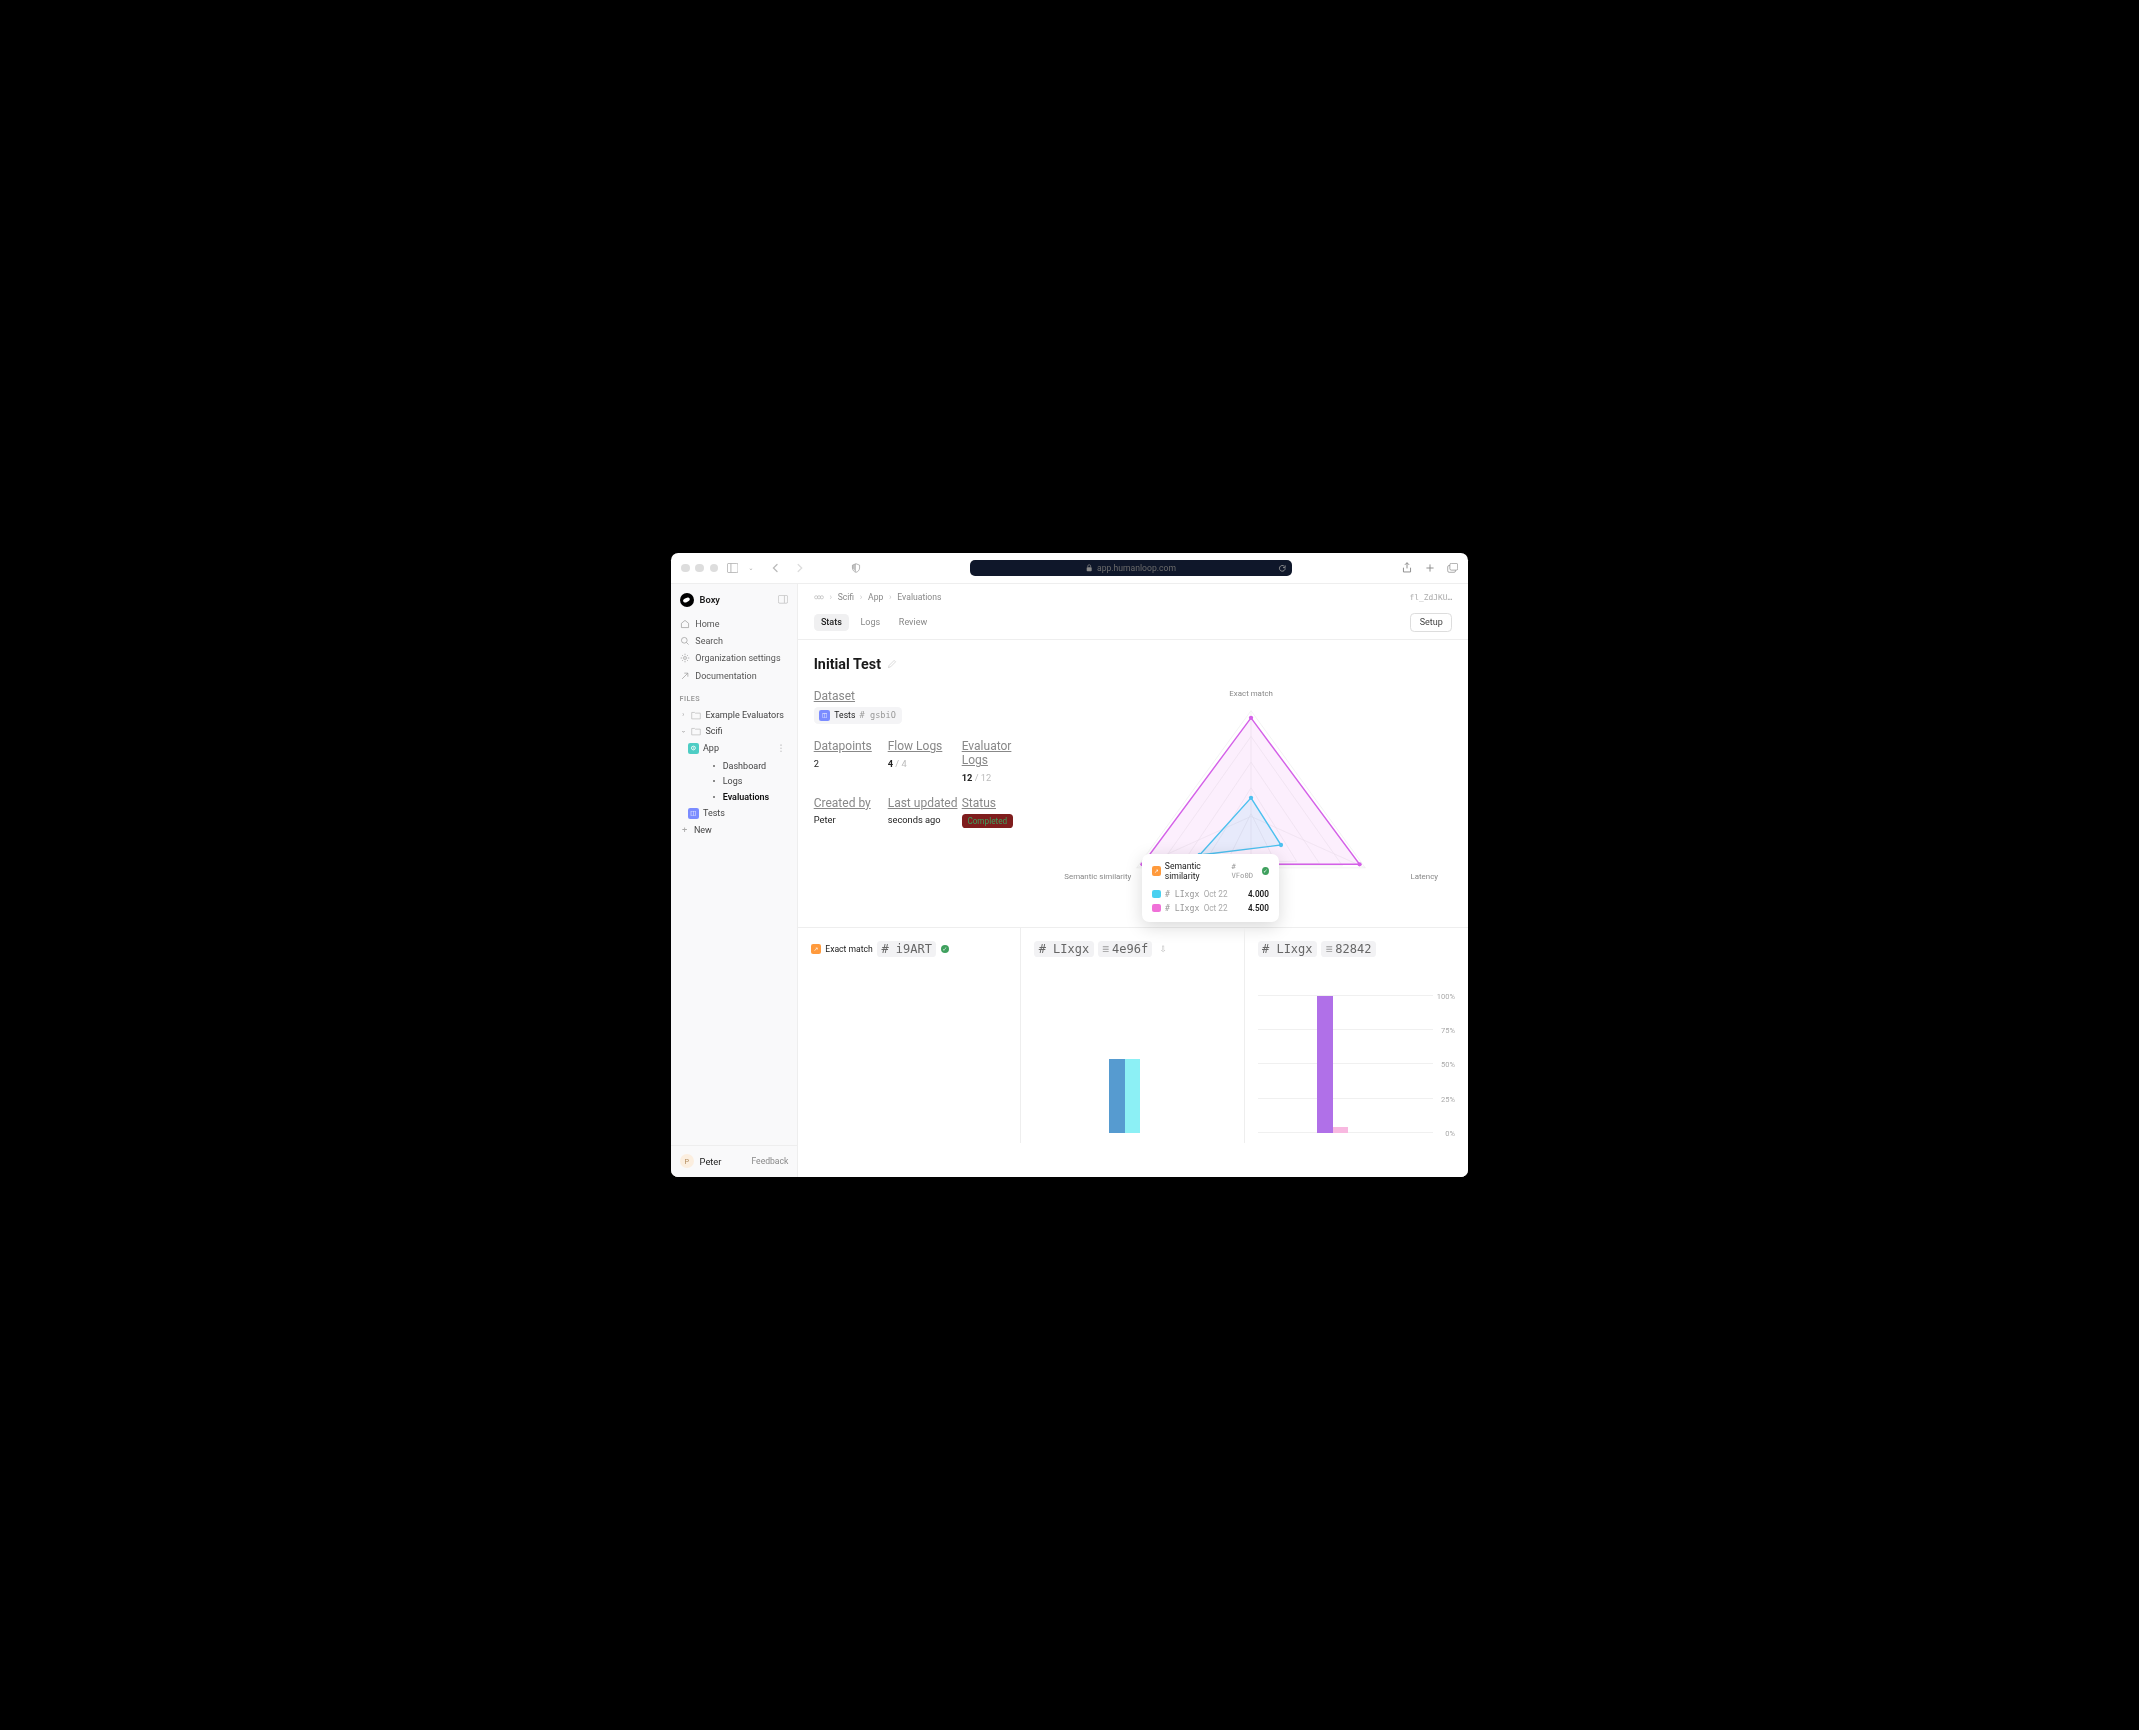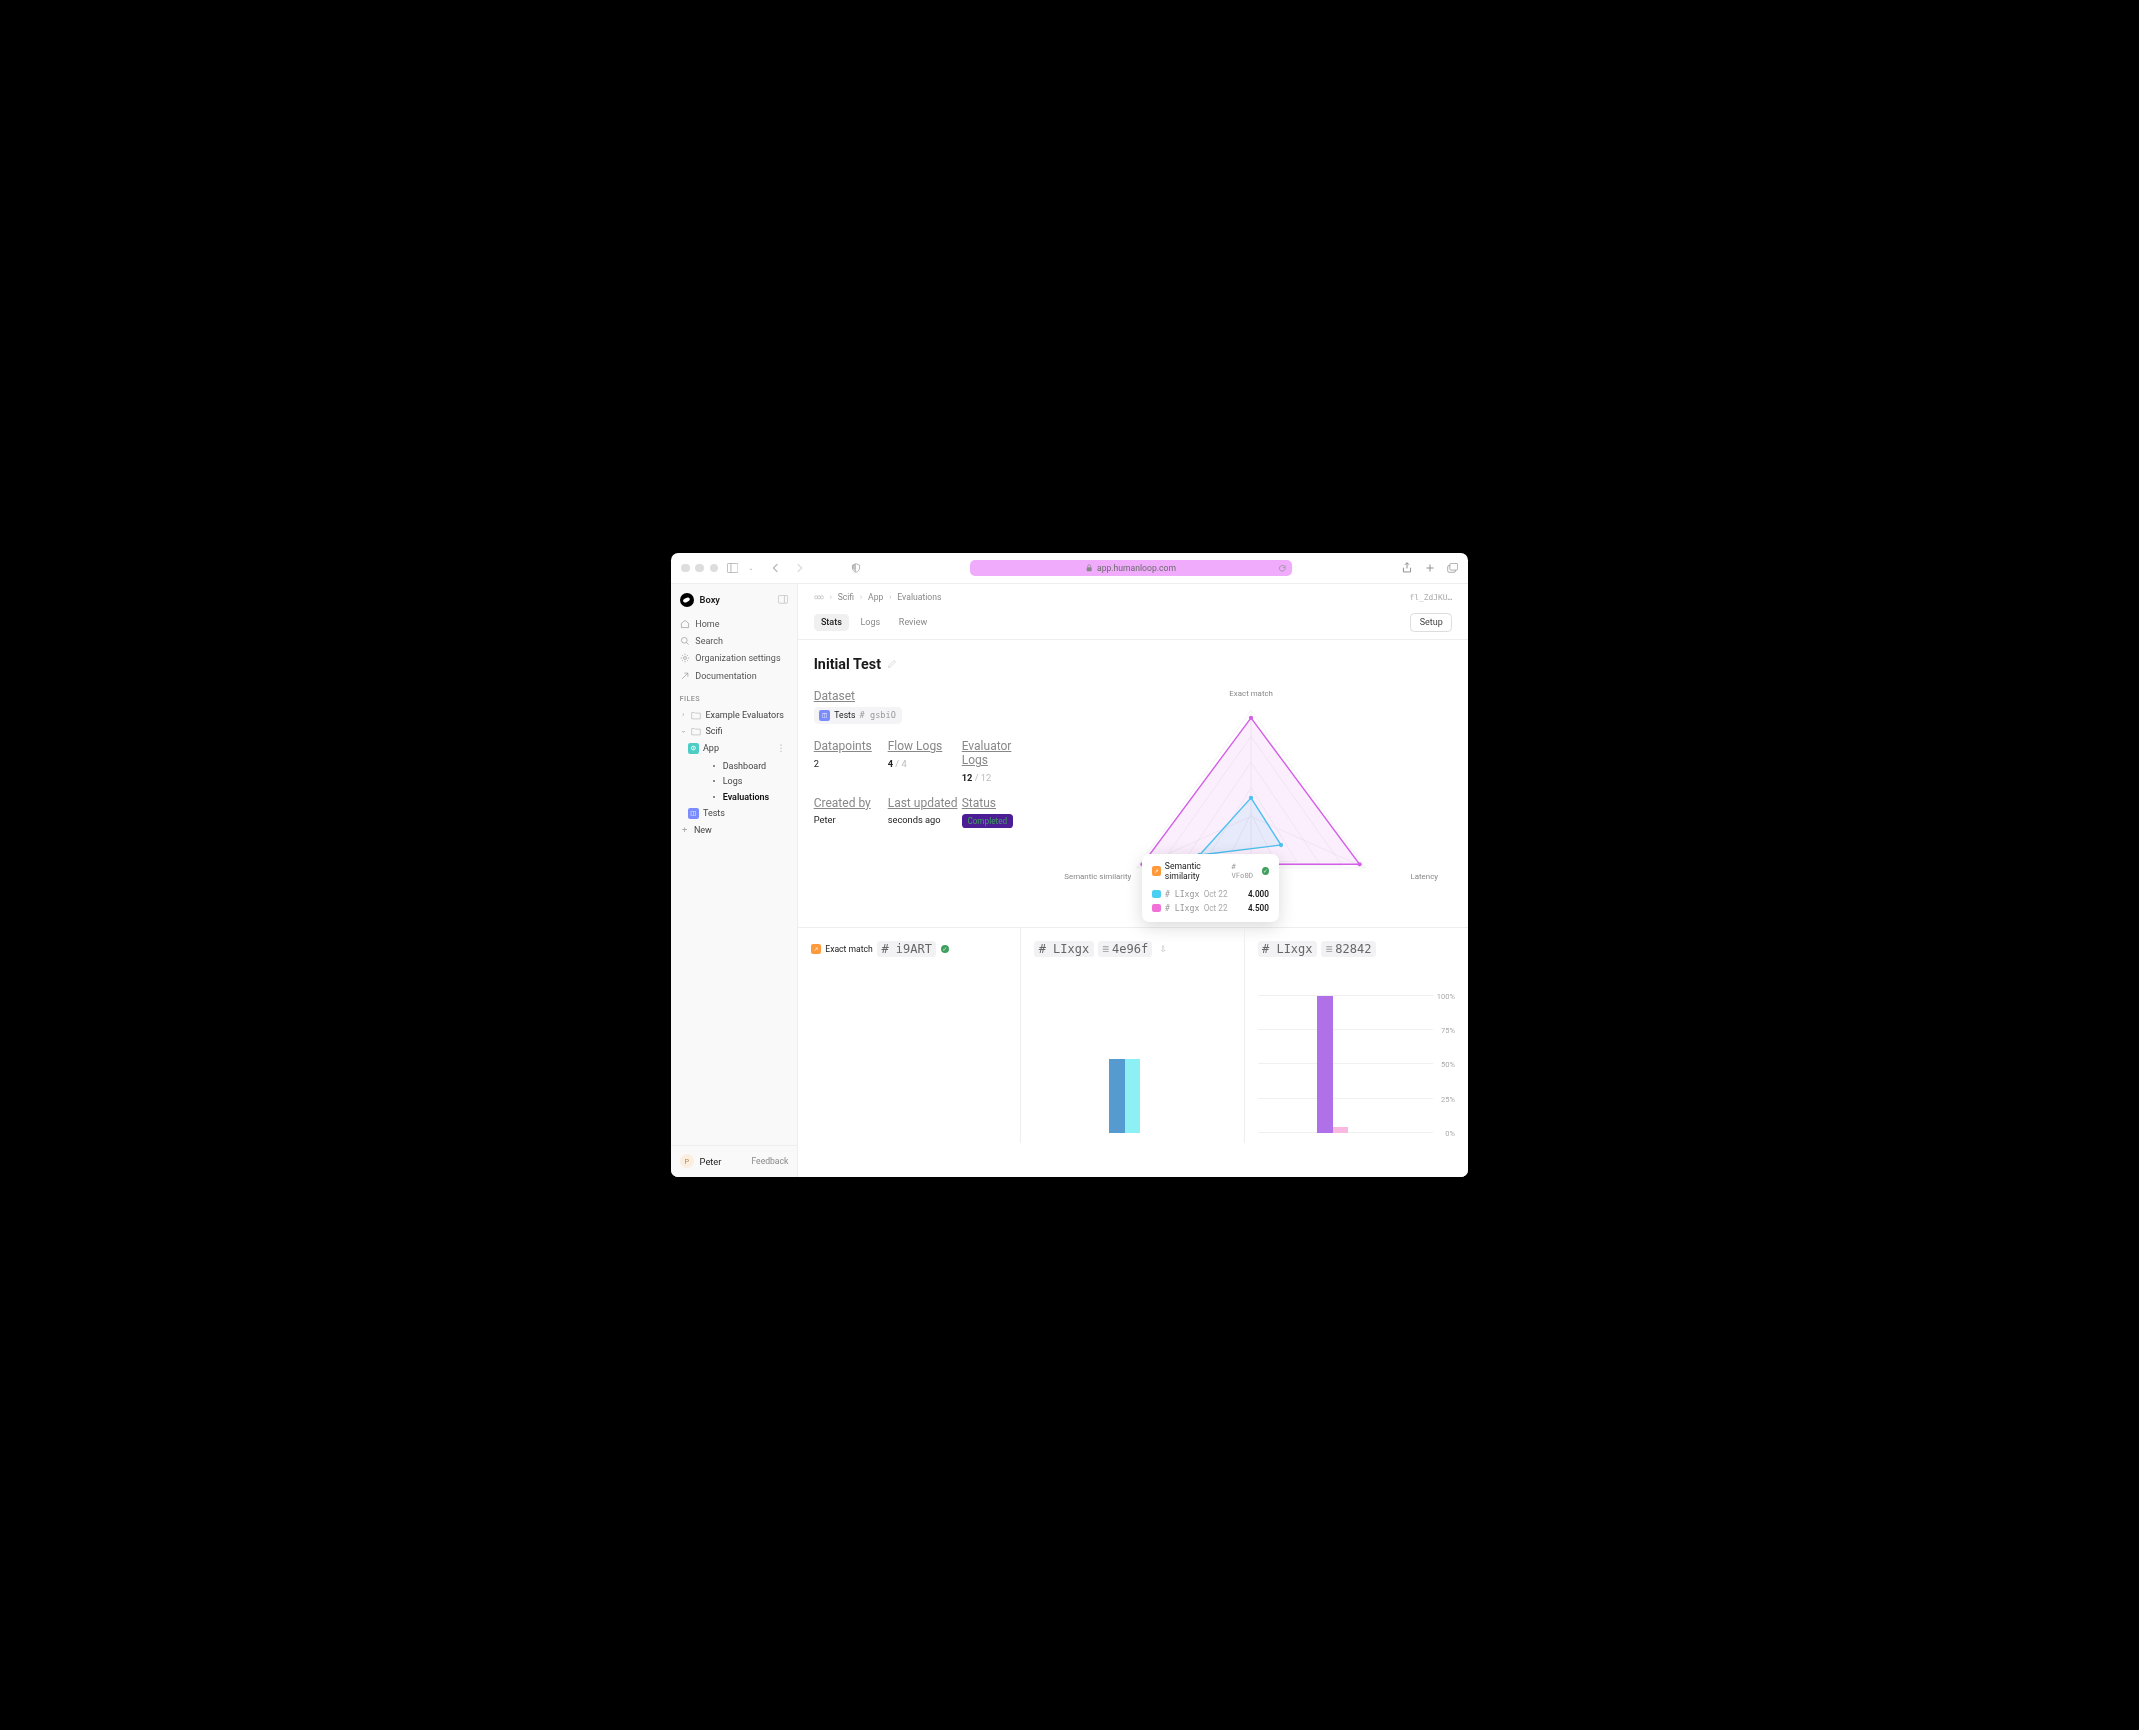--- a/index.html
+++ b/index.html
@@ -4,21 +4,21 @@
 <style>
 * { box-sizing: border-box; margin: 0; padding: 0; }
 body { background: #000; font-family: -apple-system, BlinkMacSystemFont, "Segoe UI", Roboto, sans-serif; font-size: 9.3px; color: #1a1a1a; display: flex; align-items: center; justify-content: center; height: 100vh; }
 .window { width: 797px; height: 624px; background: #fff; border-radius: 7.2px; overflow: hidden; display: flex; flex-direction: column; box-shadow: 0 7.2px 29px rgba(0,0,0,0.5); }
 .titlebar { height: 31px; border-bottom: 0.7px solid #eee; display: flex; align-items: center; padding: 0 10px; gap: 8.6px; }
 .dots { display: flex; gap: 5.7px; }
 .dot { width: 8.6px; height: 8.6px; border-radius: 50%; background: #ddd; }
 .tb-group { display: flex; align-items: center; gap: 7.2px; color: #999; }
 .tb-icon { width: 11.4px; height: 11.4px; display: inline-flex; align-items: center; justify-content: center; }
 .addressbar { flex: 1; display: flex; justify-content: center; }
-.address-inner { width: 322px; height: 16px; background: #f0abfc; border-radius: 5px; display: flex; align-items: center; justify-content: center; gap: 4.3px; color: #6b6b6b; font-size: 8.6px; position: relative; }
+.address-inner { width: 322px; height: 16px; background: #0f172a; border-radius: 5px; display: flex; align-items: center; justify-content: center; gap: 4.3px; color: #6b6b6b; font-size: 8.6px; position: relative; }
 .refresh-icon { position: absolute; right: 5.7px; color: #888; }
 .tb-right { display: flex; gap: 11.4px; color: #888; }
 .body { flex: 1; display: flex; overflow: hidden; }
 .sidebar { width: 127px; background: #f9f9fa; border-right: 0.7px solid #eee; display: flex; flex-direction: column; }
 .side-head { display: flex; align-items: center; padding: 8.6px 8.6px; gap: 5.7px; }
 .brand-logo { width: 14.3px; height: 14.3px; background: #000; border-radius: 50%; display: flex; align-items: center; justify-content: center; }
 .brand-logo-inner { width: 7.2px; height: 4.3px; background: #fff; border-radius: 50%; transform: rotate(-25deg); }
 .brand-name { font-weight: 600; font-size: 9.3px; flex: 1; }
 .side-item { display: flex; align-items: center; gap: 5.7px; padding: 3.6px 8.6px; color: #555; font-size: 9px; cursor: pointer; }
 .side-icon { width: 10px; height: 10px; display: inline-flex; align-items: center; justify-content: center; color: #888; }
@@ -49,21 +49,21 @@
 .content-inner { padding: 15.7px; }
 .title-row { display: flex; align-items: center; gap: 5.7px; margin-bottom: 17px; }
 .page-title { font-size: 14.3px; font-weight: 700; }
 .edit-icon { color: #bbb; cursor: pointer; }
 .meta-label { font-size: 12px; color: #888; margin-bottom: 4.3px; text-decoration: underline; }
 .meta-value { font-size: 9.3px; color: #222; }
 .muted { color: #bbb; }
 .dataset-chip { display: inline-flex; align-items: center; gap: 4.3px; background: #f4f4f6; padding: 2.9px 5.7px; border-radius: 4.3px; font-size: 8.6px; }
 .dataset-badge { width: 10.7px; height: 10.7px; background: #7b8cff; border-radius: 2.1px; display: inline-flex; align-items: center; justify-content: center; color: #fff; font-size: 5.7px; }
 .hash { font-family: ui-monospace, monospace; color: #999; }
-.status-chip { background: #4c1d95; color: #3fa05e; padding: 2.1px 5.7px; border-radius: 3.6px; font-size: 8.2px; display: inline-block; }
+.status-chip { background: #7f1d1d; color: #3fa05e; padding: 2.1px 5.7px; border-radius: 3.6px; font-size: 8.2px; display: inline-block; }
 .top-area { display: flex; gap: 14.3px; }
 .left-meta { width: 222px; }
 .radar-wrap { flex: 1; position: relative; display: flex; justify-content: center; }
 .radar-label { position: absolute; font-size: 7.9px; color: #888; }
 .tooltip-card { position: absolute; background: #fff; border-radius: 7.2px; box-shadow: 0 4.3px 17px rgba(0,0,0,0.15); padding: 7.2px 10px; width: 137px; top: 165px; left: 92px; }
 .tooltip-head { display: flex; align-items: center; gap: 4.3px; font-size: 8.6px; margin-bottom: 5.7px; }
 .sem-icon { width: 10px; height: 10px; background: #ff9a3c; border-radius: 2.1px; display: inline-flex; align-items: center; justify-content: center; color: #fff; font-size: 5.7px; }
 .check-badge { width: 8.6px; height: 8.6px; background: #3fa05e; border-radius: 50%; display: inline-flex; align-items: center; justify-content: center; color: #fff; font-size: 5.7px; }
 .tooltip-row { display: flex; align-items: center; gap: 4.3px; font-size: 8.2px; padding: 2.1px 0; }
 .swatch { width: 8.6px; height: 8.6px; border-radius: 2.1px; }

